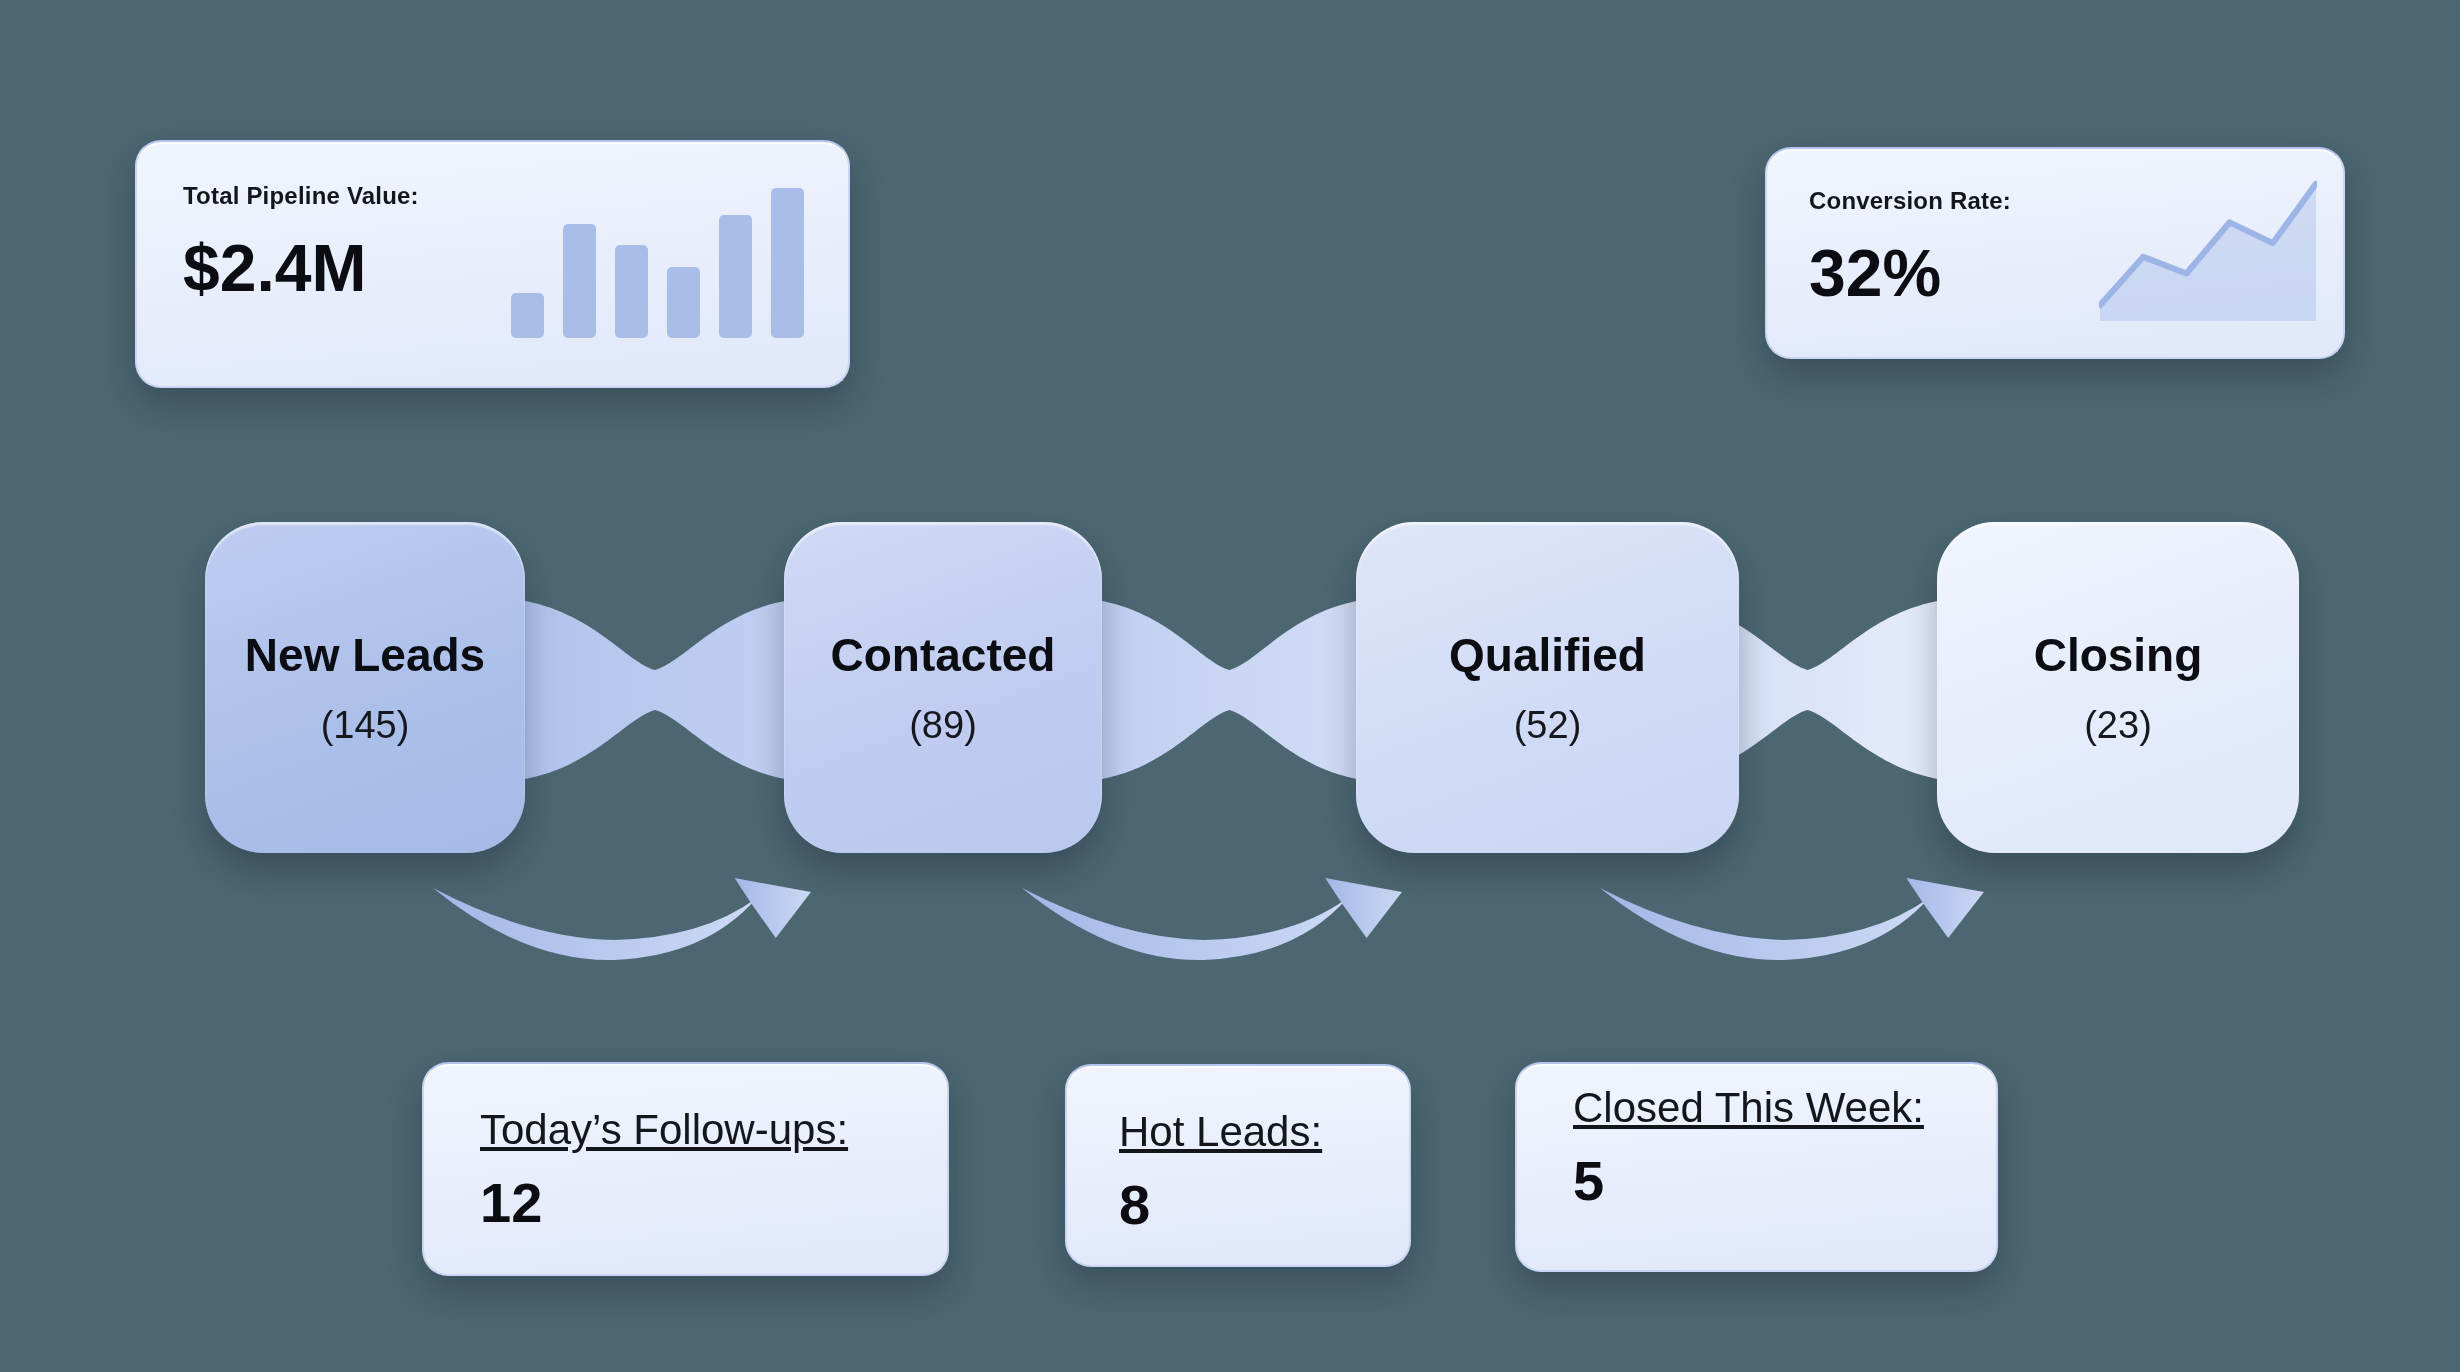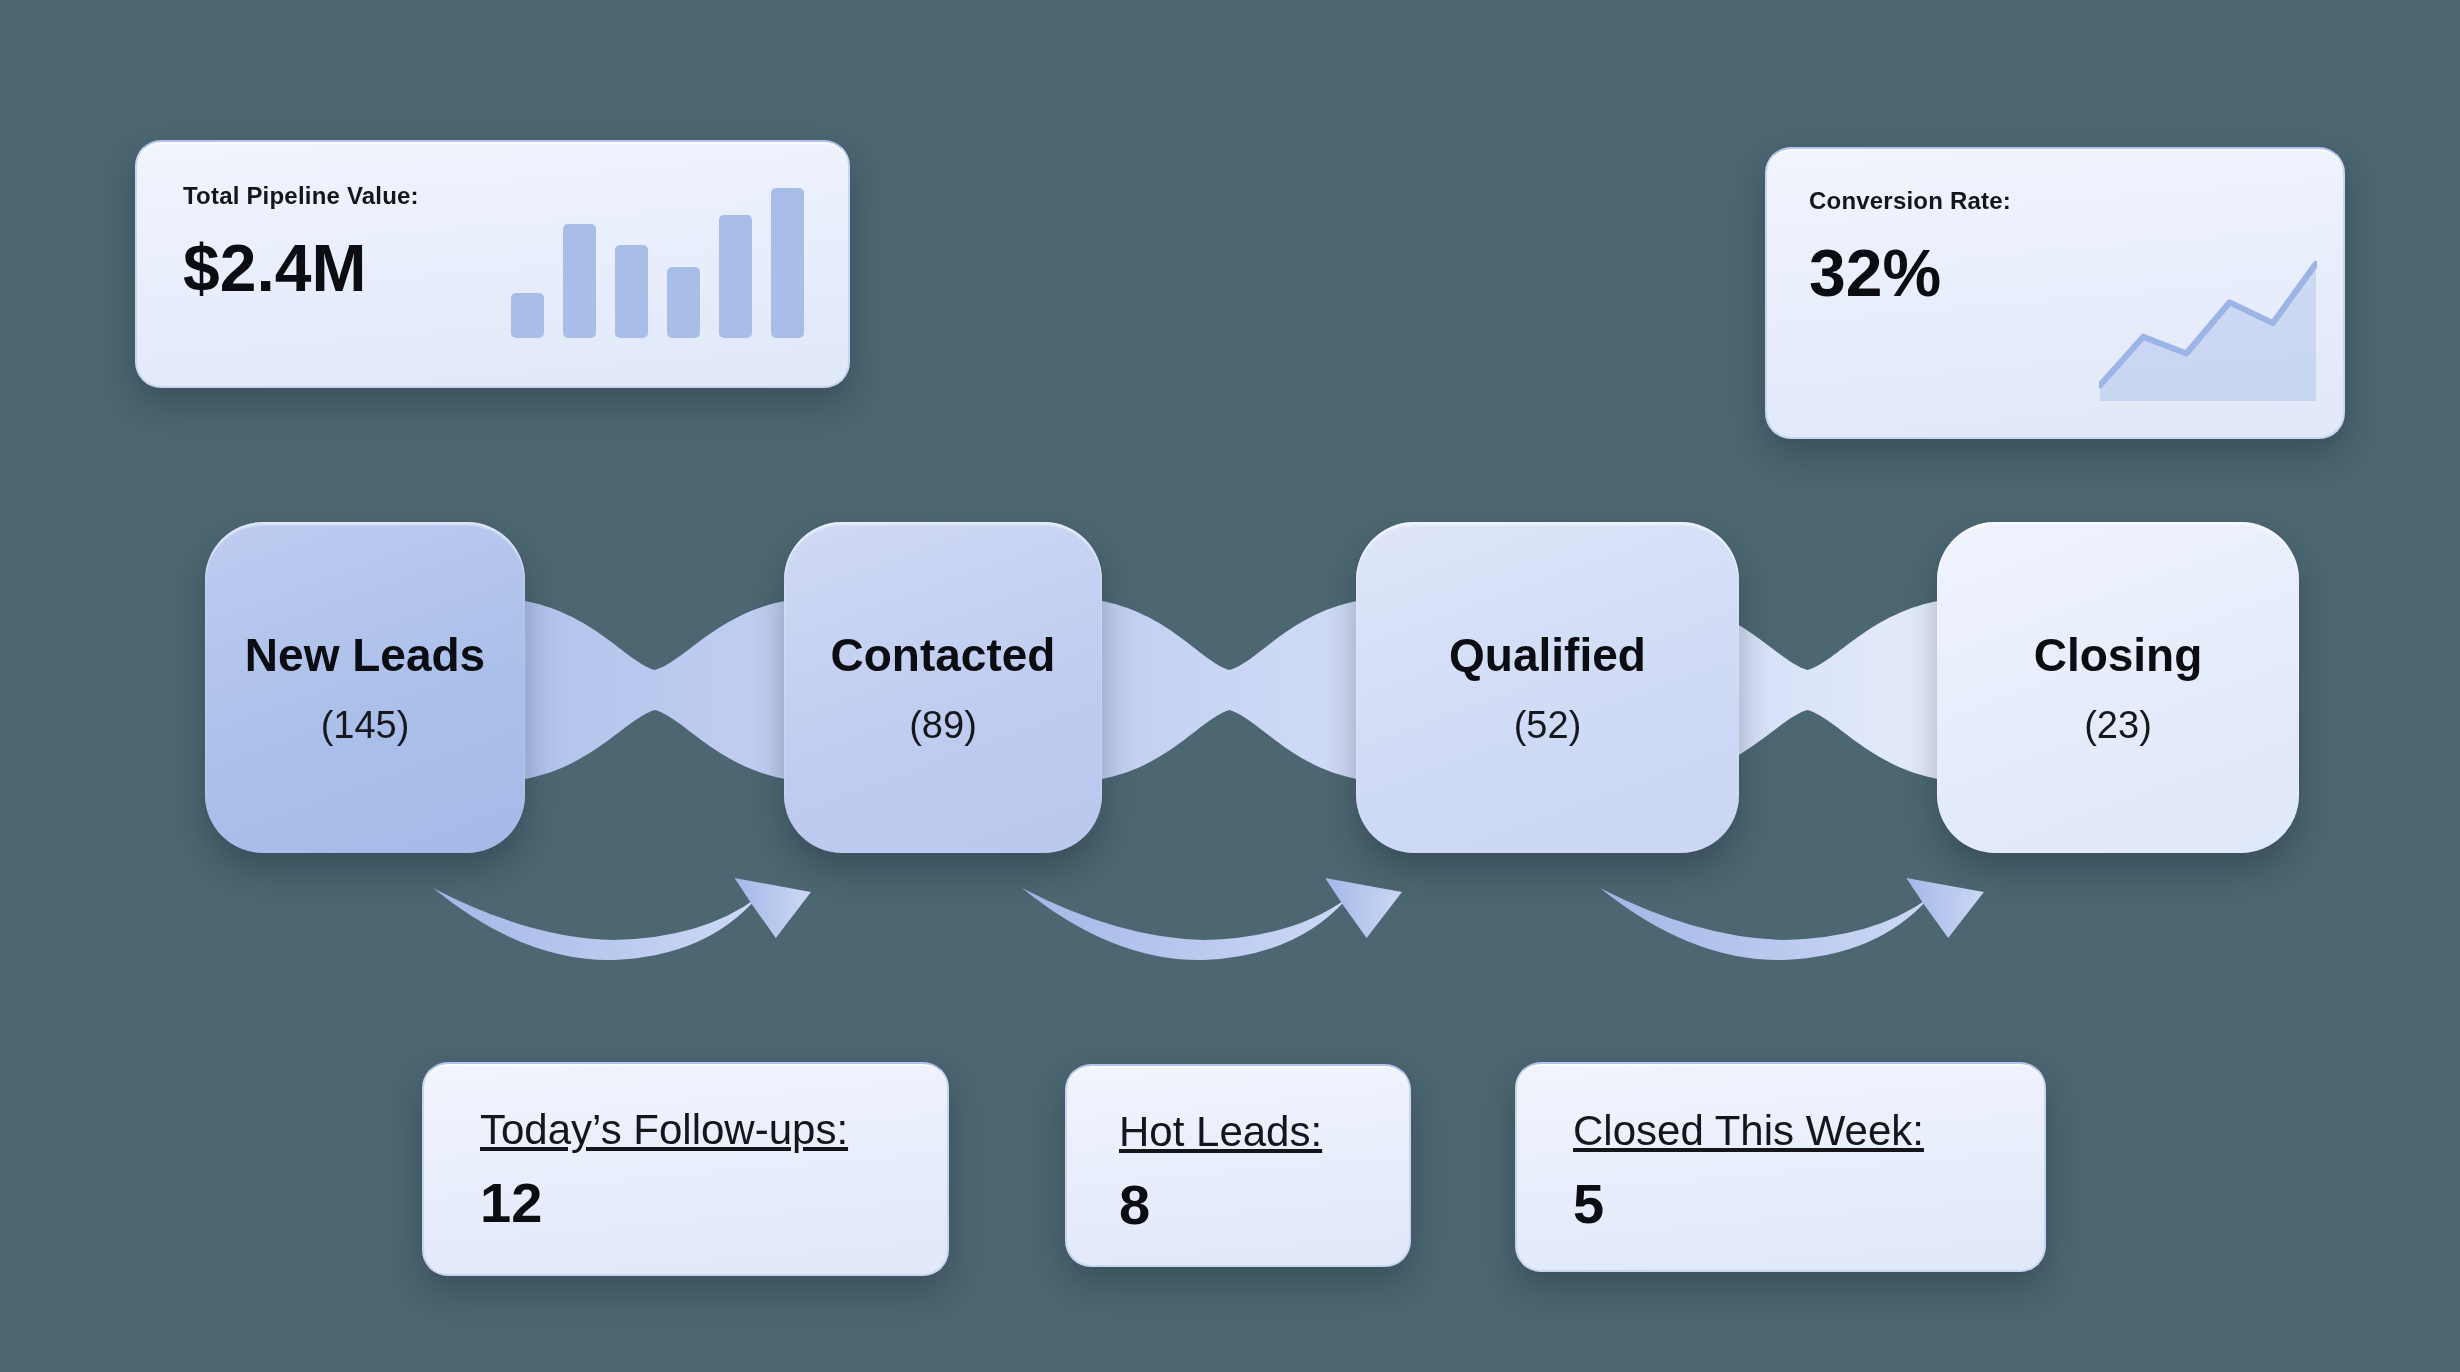--- a/index.html
+++ b/index.html
@@ -13,21 +13,21 @@
   .card{
     position:absolute;
     background:linear-gradient(175deg,#f1f5fd 0%,#e7edfb 55%,#e0e8f9 100%);
     border:2px solid #c9d5f3;
     border-top-color:#b5c4ee;
     border-radius:26px;
     box-shadow:0 16px 34px rgba(15,25,45,.30), inset 0 2px 0 rgba(255,255,255,.75);
     box-sizing:border-box;
   }
   .card-tl{left:135px;top:140px;width:715px;height:248px;padding:40px 44px 0 46px;}
-  .card-tr{left:1765px;top:147px;width:580px;height:292px;padding:38px 40px 16px 42px;}
+  .card-tr{left:1765px;top:147px;width:580px;height:212px;padding:38px 40px 16px 42px;}
   .card-label{font-size:24px;font-weight:700;color:#14161c;letter-spacing:.2px;}
   .card-value{font-size:66px;font-weight:700;margin-top:20px;color:#0b0d12;}
   
   .bar-chart{
     position:absolute;right:44px;bottom:48px;height:150px;width:296px;
     display:flex;align-items:flex-end;justify-content:flex-end;gap:19px;
   }
   .bar{width:33px;background:#a9bde9;border-radius:5px;}
   
   .line-chart{position:absolute;right:26px;bottom:34px;width:218px;height:150px;}
@@ -52,21 +52,21 @@
   .c2{left:1097px;width:265px;}
   .c3{left:1672px;width:271px;}
   
   .arrow{position:absolute;height:112px;z-index:2;}
   .a1{left:433px;top:876px;width:382px;}
   .a2{left:1022px;top:876px;width:384px;}
   .a3{left:1600px;top:876px;width:388px;}
   
   .b1{left:422px;top:1062px;width:527px;height:214px;padding:42px 40px 0 56px;}
   .b2{left:1065px;top:1064px;width:346px;height:203px;padding:42px 42px 0 52px;}
-  .b3{left:1515px;top:1062px;width:531px;height:210px;padding:43px 40px 0 56px;}
+  .b3{left:1515px;top:1062px;width:483px;height:210px;padding:20px 40px 0 56px;}
   .bottom-label{font-size:42px;font-weight:400;color:#14161c;text-decoration:underline;}
   .bottom-value{font-size:56px;font-weight:700;margin-top:16px;color:#0b0d12;}
 </style>
 </head>
 <body>
 
 <div class="canvas">
 
   <section class="card card-tl">
     <div class="card-label">Total Pipeline Value:</div>

